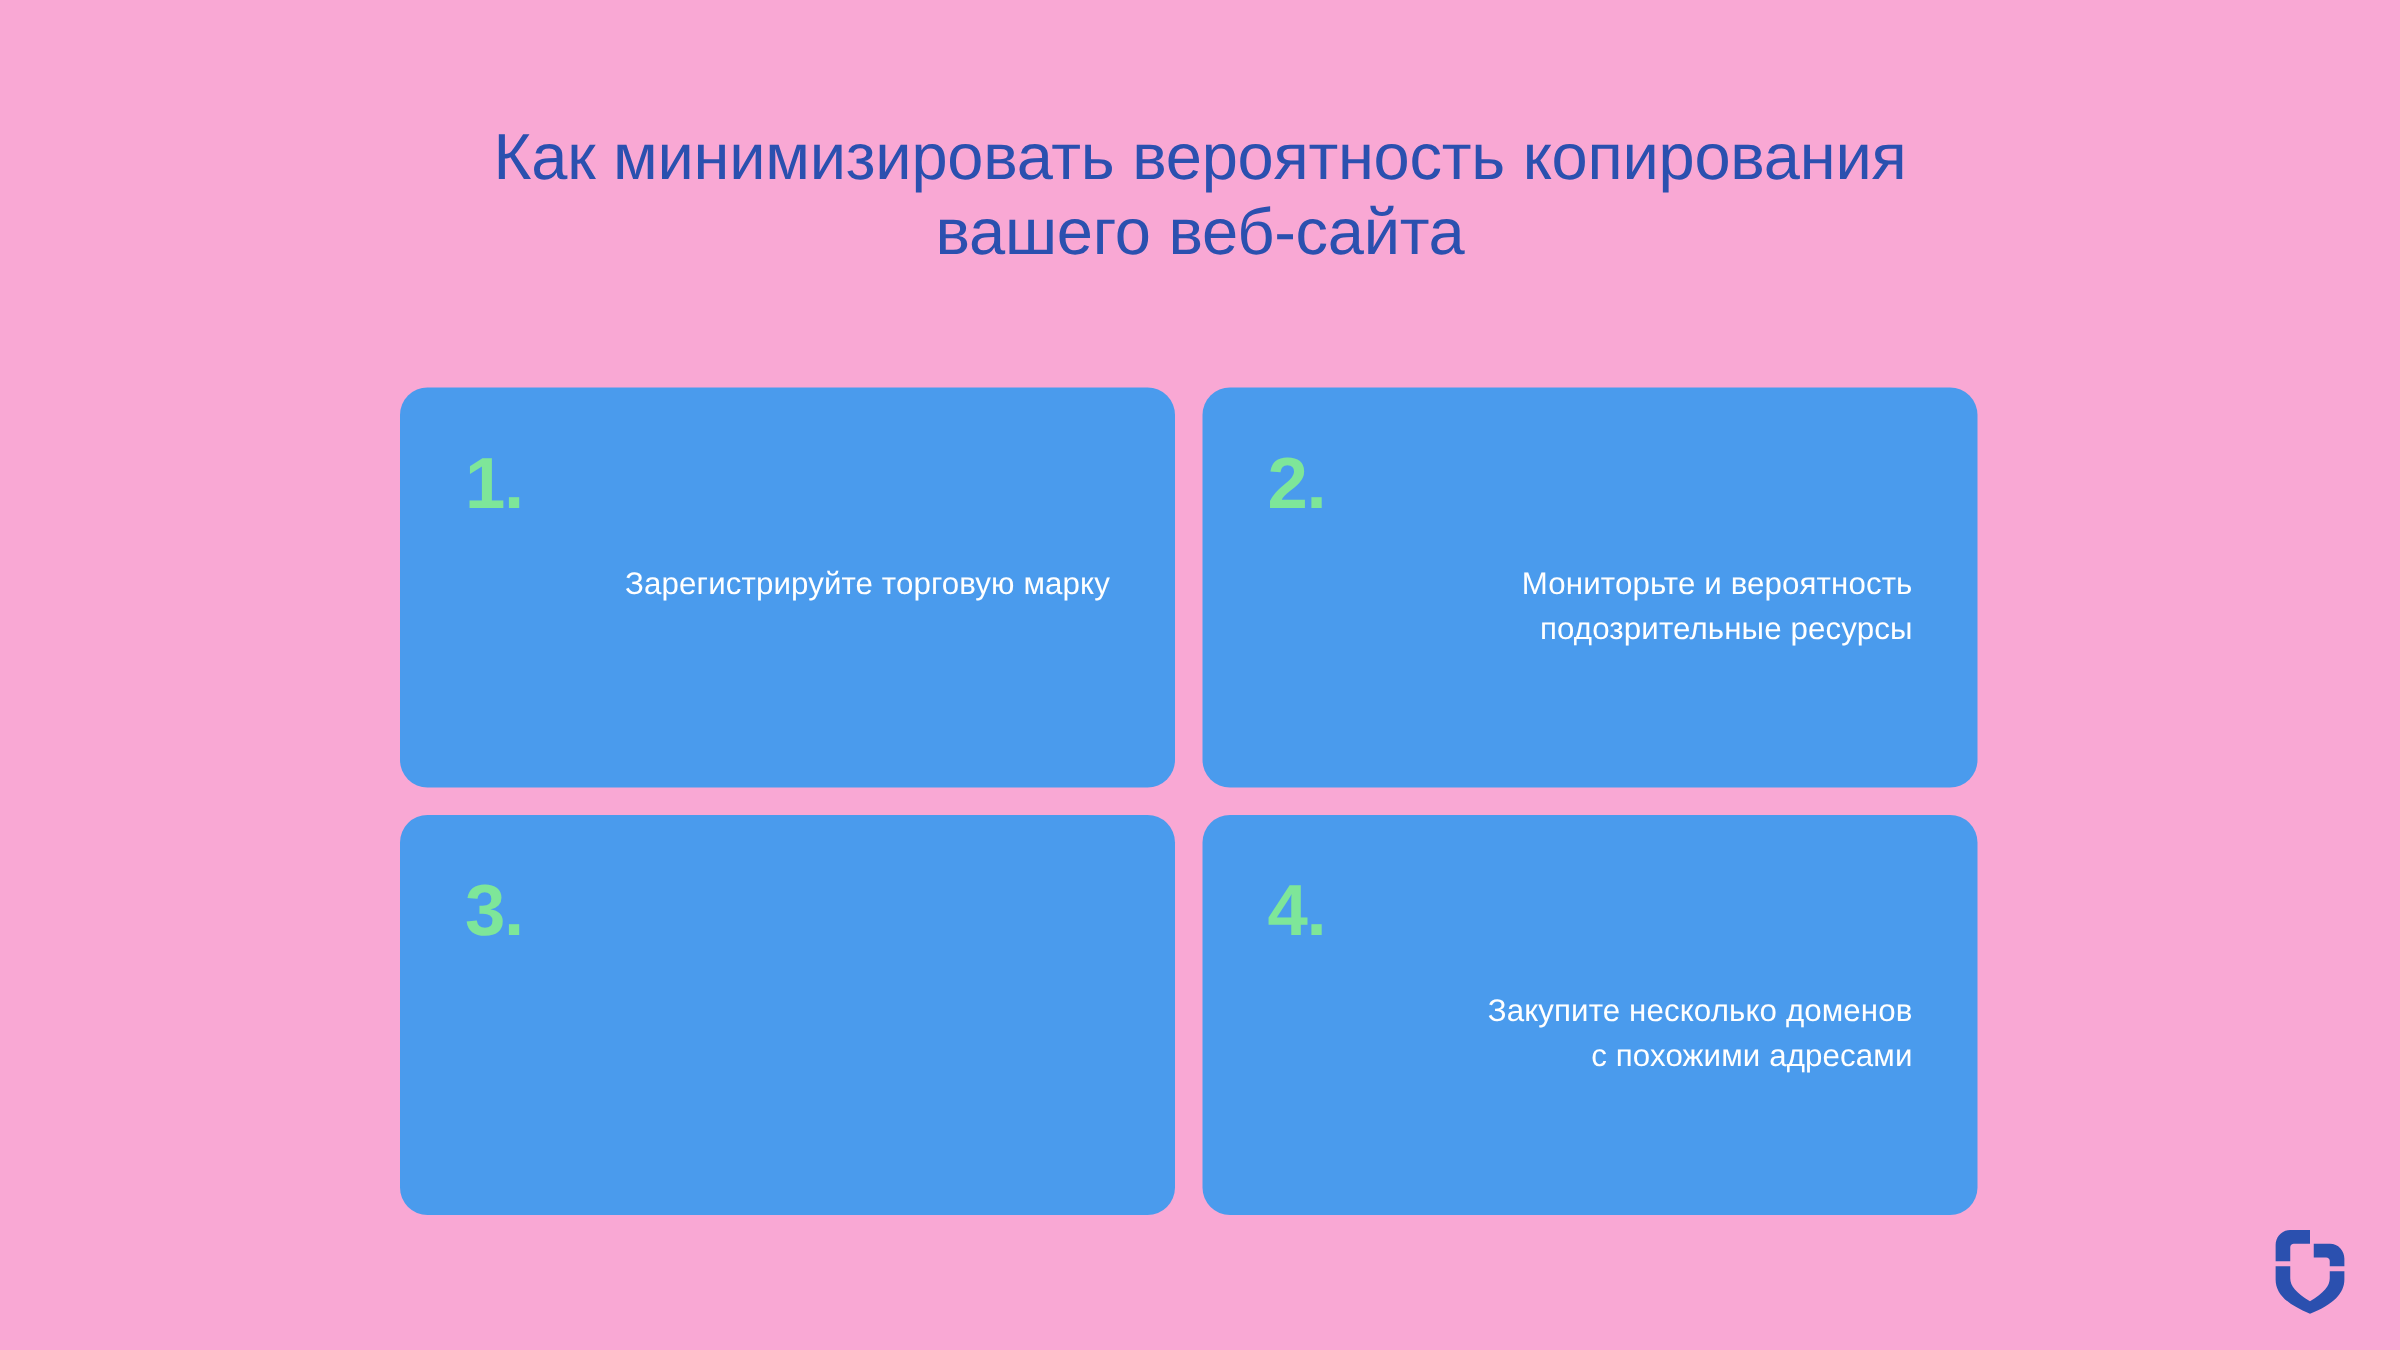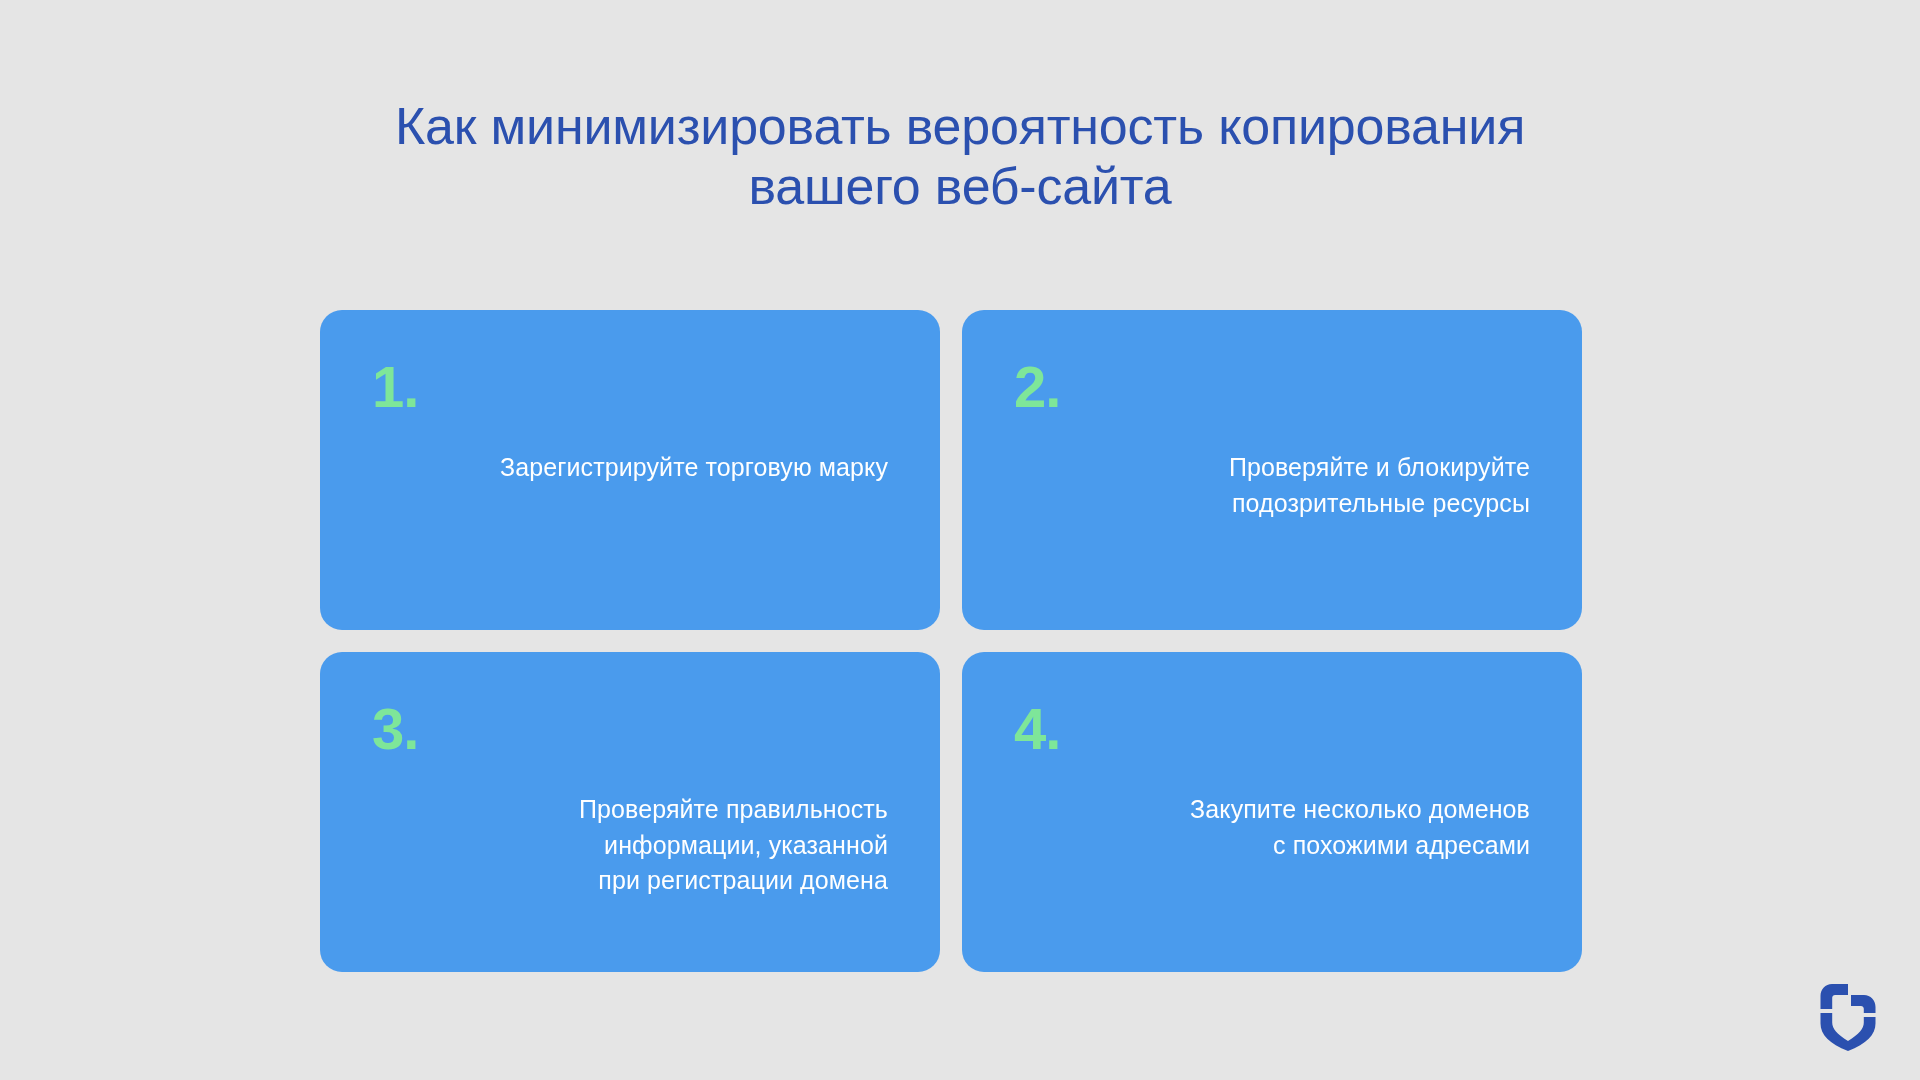--- a/index.html
+++ b/index.html
@@ -12,21 +12,21 @@
     background: #ffffff;
     font-family: "Liberation Sans", "DejaVu Sans", sans-serif;
     overflow: hidden;
     position: relative;
   }
 
   .slide {
     position: relative;
     width: 1920px;
     height: 1080px;
-    background: #e5e5e5;
+    background: #f9a8d4;
   }
 
   
   .title-block {
     position: absolute;
     left: 0;
     top: 96px;
     width: 1920px;
     text-align: center;
     padding: 0 200px;
@@ -107,29 +107,26 @@
 
   <div class="cards">
 
     <div class="card">
       <div class="card-number">1.</div>
       <div class="card-text">Зарегистрируйте торговую марку</div>
     </div>
 
     <div class="card">
       <div class="card-number">2.</div>
-      <div class="card-text">Проверяйте и блокируйте
+      <div class="card-text">Мониторьте и вероятность
 подозрительные ресурсы</div>
     </div>
 
     <div class="card">
       <div class="card-number">3.</div>
-      <div class="card-text">Проверяйте правильность
-информации, указанной
-при регистрации домена</div>
     </div>
 
     <div class="card">
       <div class="card-number">4.</div>
       <div class="card-text">Закупите несколько доменов
 с похожими адресами</div>
     </div>
 
   </div>
 

